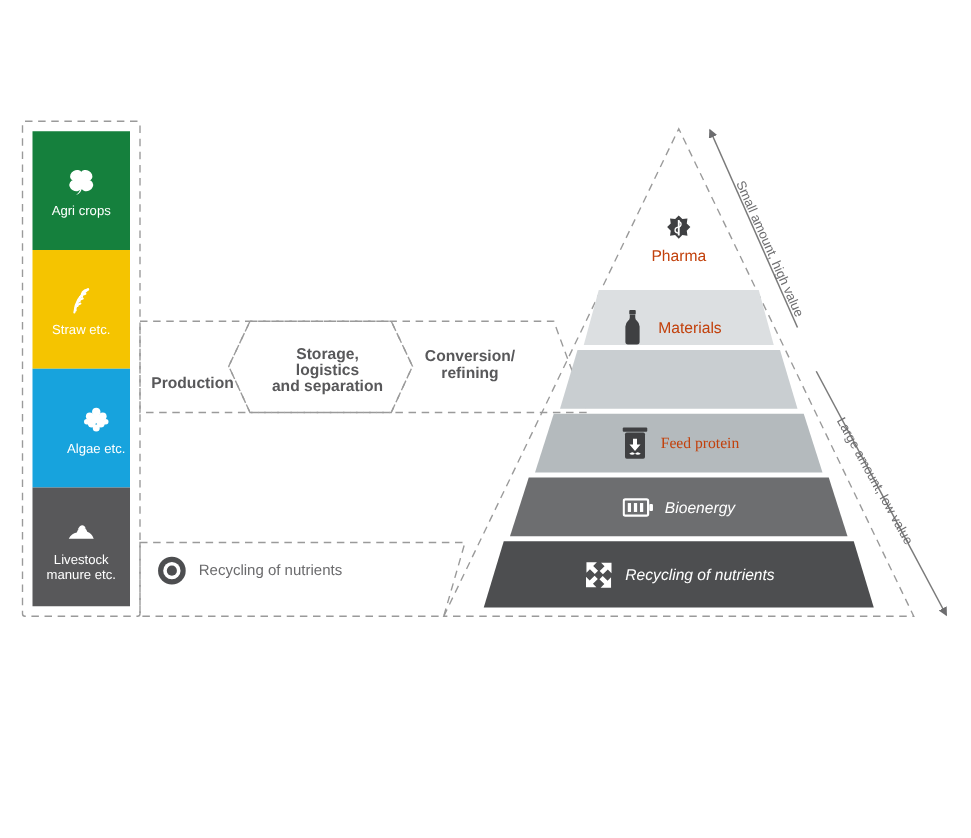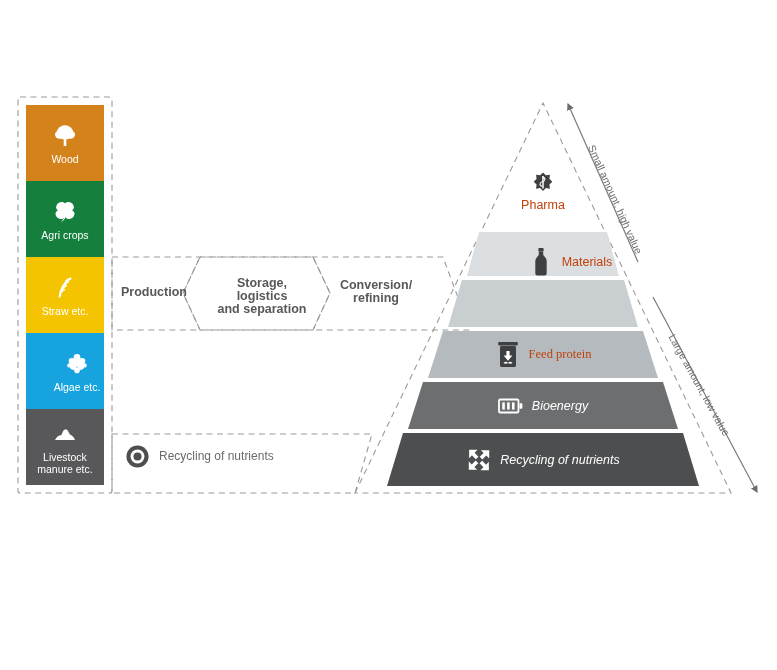--- a/index.html
+++ b/index.html
@@ -77,21 +77,21 @@
 
   
   .proc-label {
     position: absolute;
     font-weight: bold;
     color: #58585a;
     text-align: center;
     line-height: 13px;
     white-space: pre-line;
   }
-  #proc-production { left: 108px; top: 286px; width: 92px; font-size: 12.5px; }
+  #proc-production { left: 108px; top: 300px; width: 92px; font-size: 12.5px; }
   #proc-storage    { left: 203px; top: 277px; width: 118px; font-size: 12.5px; }
   #proc-conversion { left: 324px; top: 279px; width: 104px; font-size: 12.5px; }
 
   
   #recycle-callout {
     position: absolute;
     left: 124px;
     top: 443px;
     display: flex;
     align-items: center;
@@ -180,31 +180,20 @@
       </defs>
 
       <line class="solidline" x1="638" y1="262" x2="568" y2="104" marker-end="url(#arrowhead)"></line>
 
       <line class="solidline" x1="653" y1="297" x2="757" y2="492" marker-end="url(#arrowhead)"></line>
     </g>
   </svg>
 
   <div class="feed-col">
 
-    <div class="feed-cell" style="background:#d4821c;">
-      <span class="feed-icon">
-        <svg width="28" height="28" viewBox="0 0 28 28">
-          <ellipse cx="14" cy="10.5" rx="8.2" ry="7.2" fill="#ffffff"></ellipse>
-          <ellipse cx="8.6" cy="12.6" rx="4.6" ry="4.2" fill="#ffffff"></ellipse>
-          <ellipse cx="19.4" cy="12.6" rx="4.6" ry="4.2" fill="#ffffff"></ellipse>
-          <rect x="12.7" y="14.5" width="2.6" height="9.5" fill="#ffffff"></rect>
-        </svg>
-      </span>
-      <span class="feed-label">Wood</span>
-    </div>
 
     <div class="feed-cell" style="background:#15803d;">
       <span class="feed-icon">
         <svg width="28" height="28" viewBox="0 0 28 28">
           <g fill="#ffffff">
             <ellipse cx="10" cy="8.5" rx="5.1" ry="4.3" transform="rotate(-30 10 8.5)"></ellipse>
             <ellipse cx="18" cy="8.5" rx="5.1" ry="4.3" transform="rotate(30 18 8.5)"></ellipse>
             <ellipse cx="9.4" cy="16.5" rx="5.1" ry="4.3" transform="rotate(30 9.4 16.5)"></ellipse>
             <ellipse cx="18.6" cy="16.5" rx="5.1" ry="4.3" transform="rotate(-30 18.6 16.5)"></ellipse>
             <circle cx="14" cy="12.6" r="3.5"></circle>
@@ -291,21 +280,21 @@
         </g>
         <g fill="#ffffff">
           <path d="M13.2 5.4 h1.6 v13.4 h-1.6 z"></path>
           <path d="M13.4 6.6 q2.8 0.4 2.6 2.6 q-0.2 2 -2.6 2.4 q-2.4 0.4 -2.6 2.4 q-0.2 2.2 2.6 2.6" stroke="#ffffff" stroke-width="1.1" fill="none"></path>
         </g>
       </svg>
     </span>
     <span class="tier-text">Pharma</span>
   </div>
 
-  <div class="tier-row t-light" style="left:494px; top:232px; width:152px; height:60px;">
+  <div class="tier-row t-light" style="left:459px; top:232px; width:152px; height:60px;">
     <span class="tier-ico">
       <svg width="26" height="30" viewBox="0 0 22 30">
         <g fill="#3f4042">
           <rect x="8.4" y="1" width="5.2" height="3.4" rx="0.7"></rect>
           <path d="M8.8 4.6 h4.4 v2.6 q0 1.3 1.5 2.6 q2 1.8 2 4.3 v12.3 q0 2.1 -2.1 2.1 h-7.2 q-2.1 0 -2.1 -2.1 v-12.3 q0 -2.5 2 -4.3 q1.5 -1.3 1.5 -2.6 z"></path>
         </g>
       </svg>
     </span>
     <span class="tier-text">Materials</span>
   </div>

